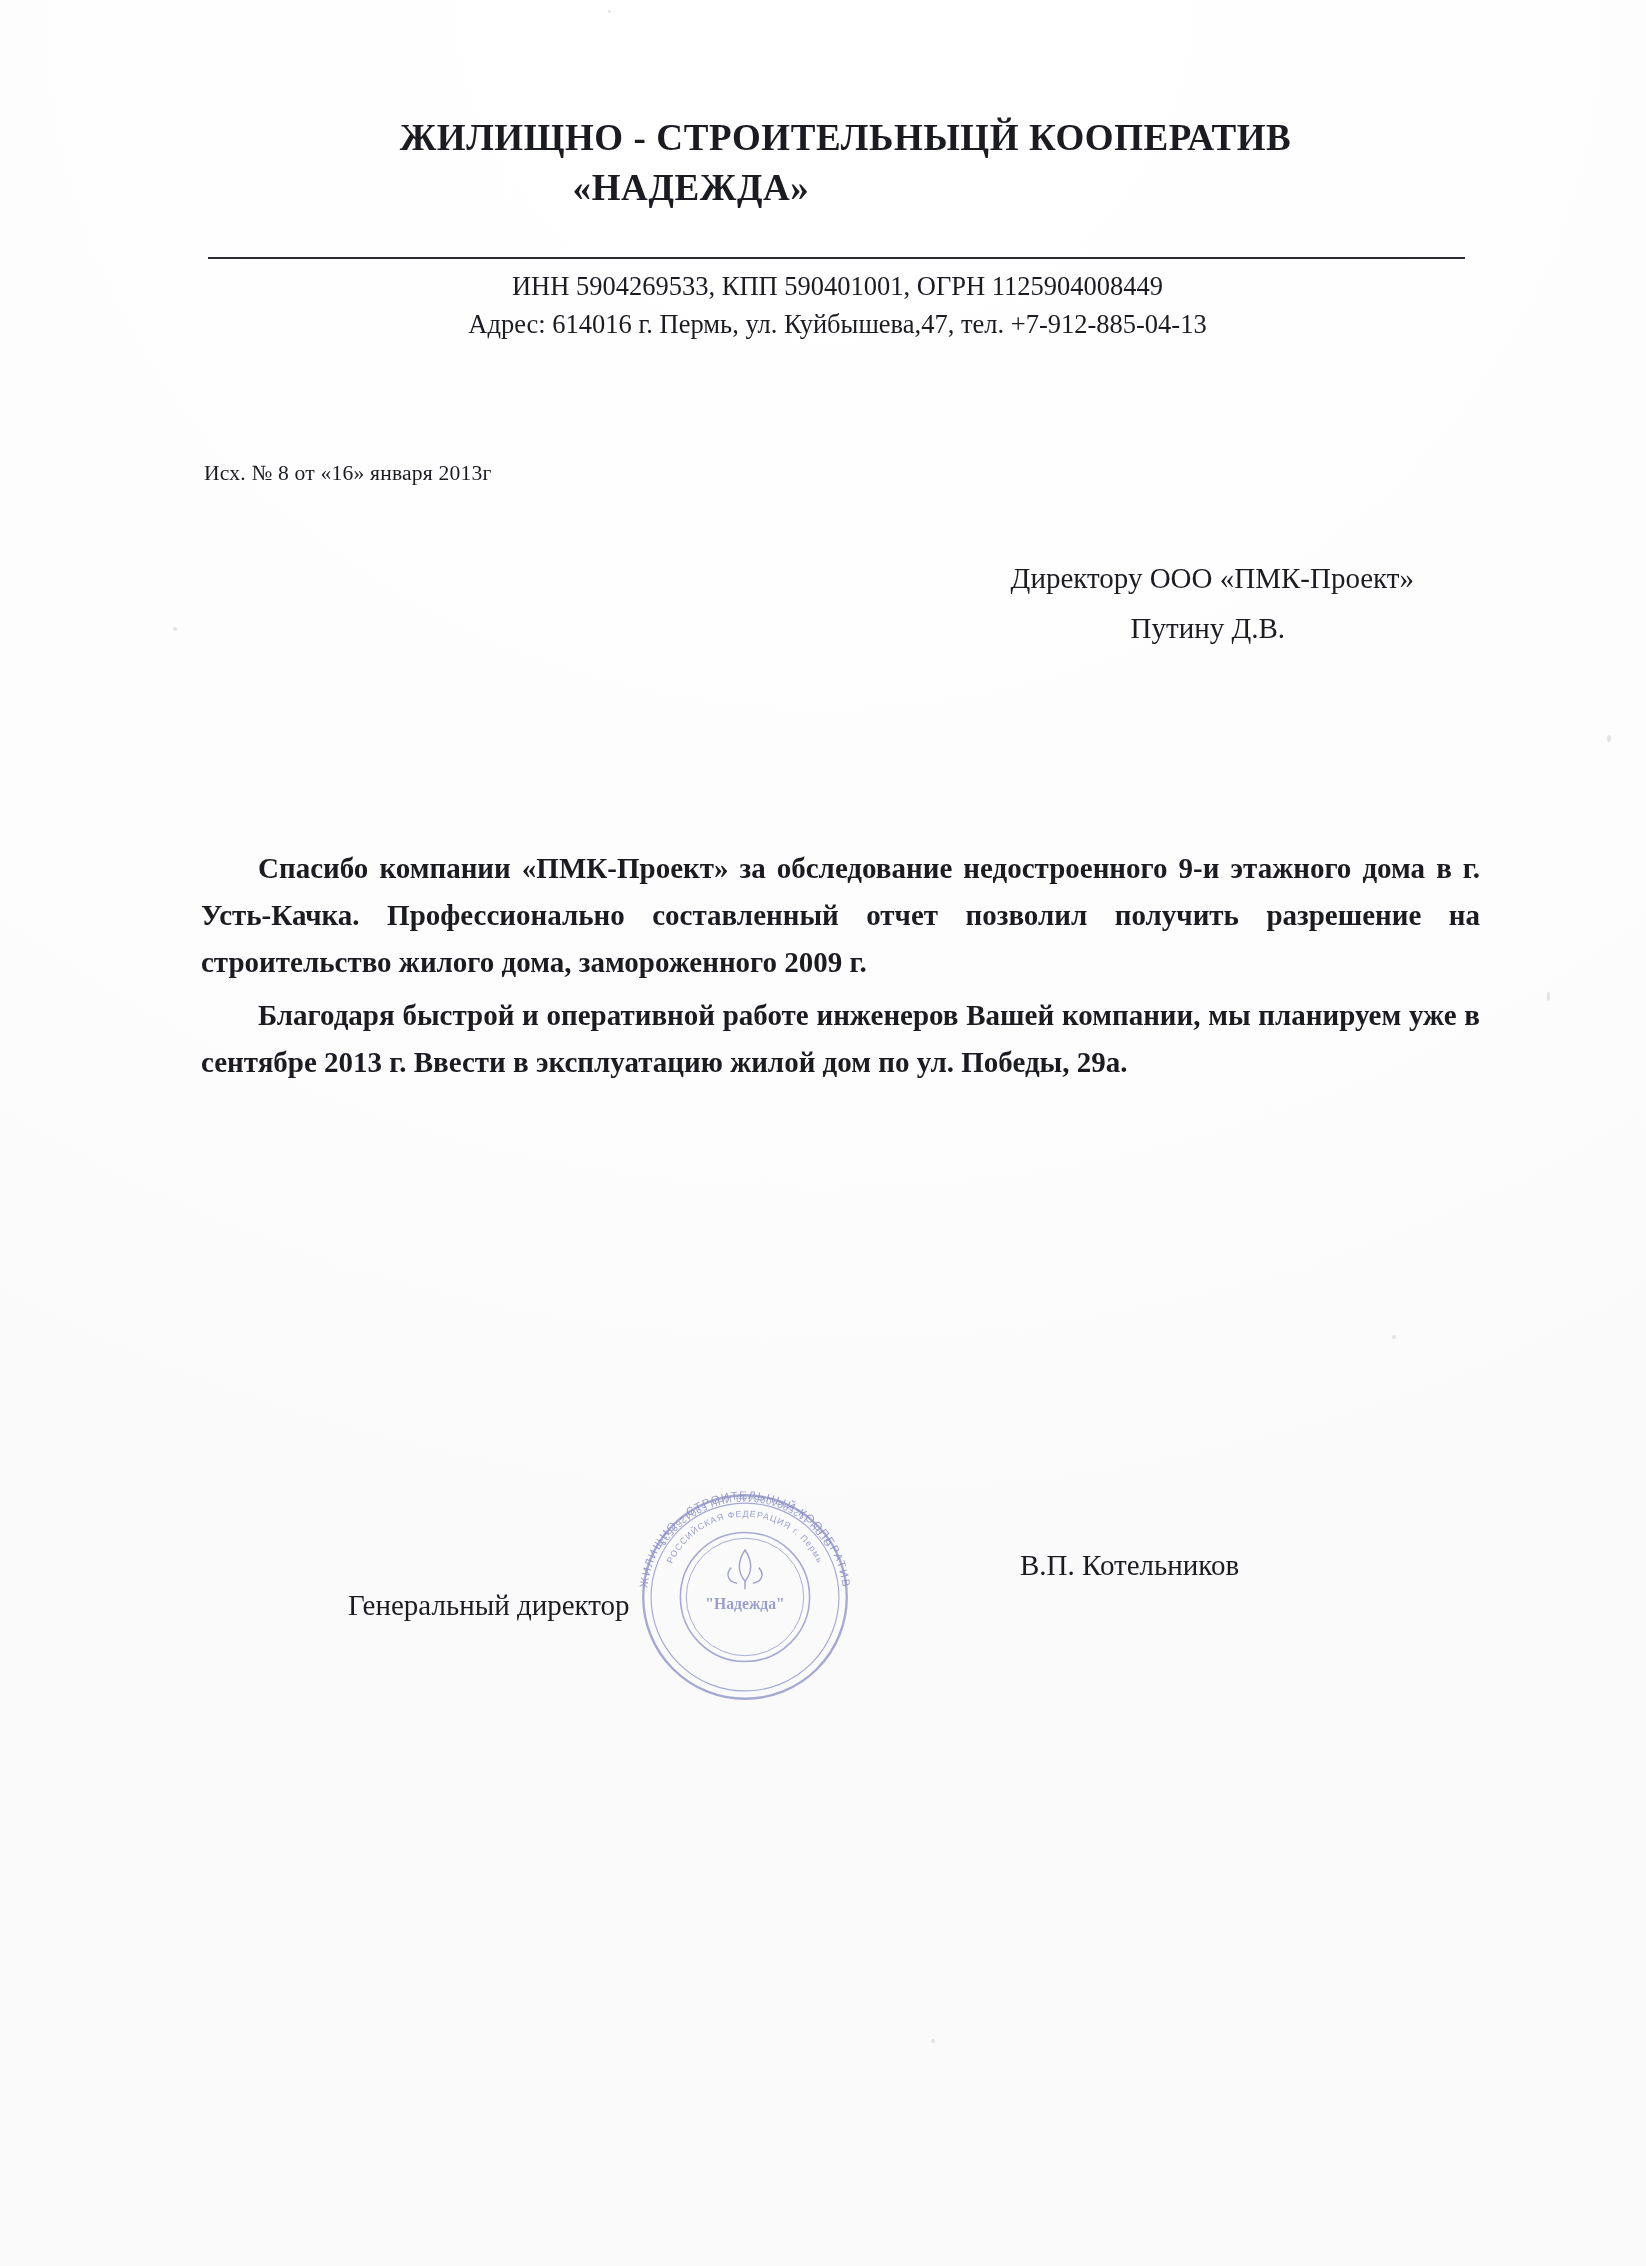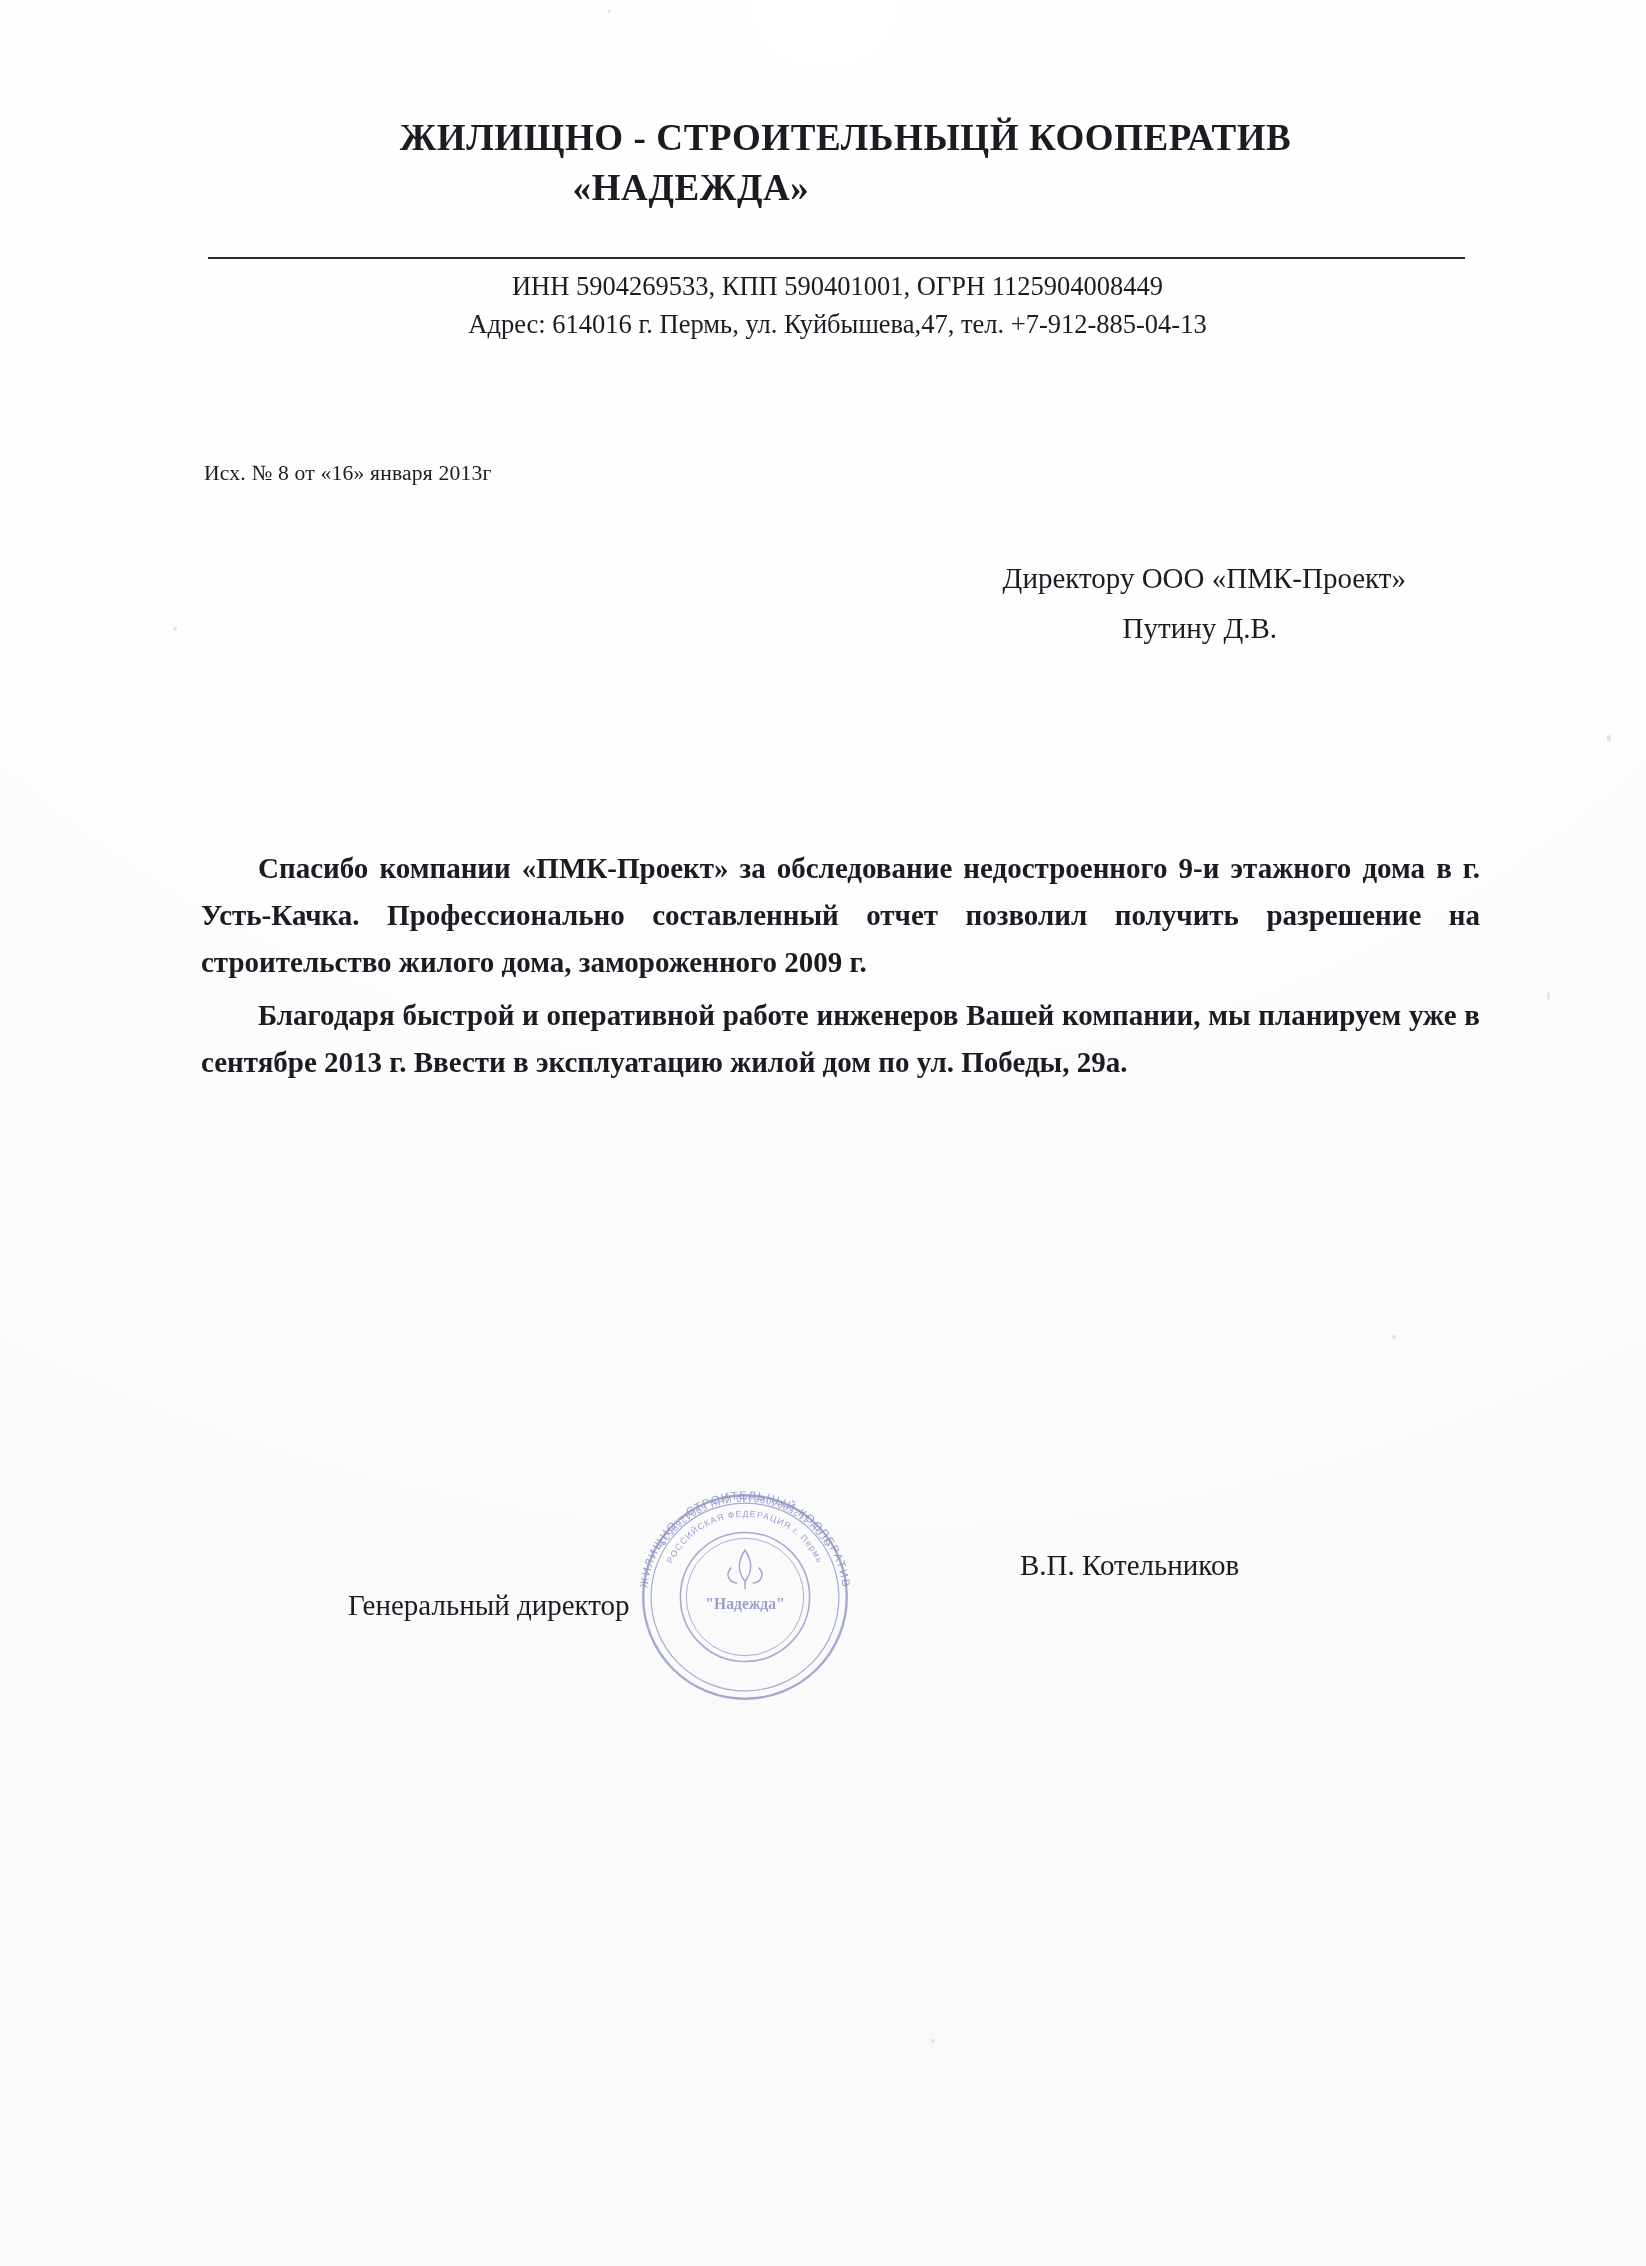--- a/index.html
+++ b/index.html
@@ -82,21 +82,21 @@
     position: absolute;
     left: 204px;
     top: 461px;
     font-size: 21.6px;
     letter-spacing: 0.2px;
   }
 
   
   .addressee {
     position: absolute;
-    right: 241px;
+    right: 233px;
     top: 564px;
     text-align: left;
     font-size: 29px;
     line-height: 1.0;
   }
   .addressee .line2 {
     margin-top: 21px;
     margin-left: 120px;
   }
 

